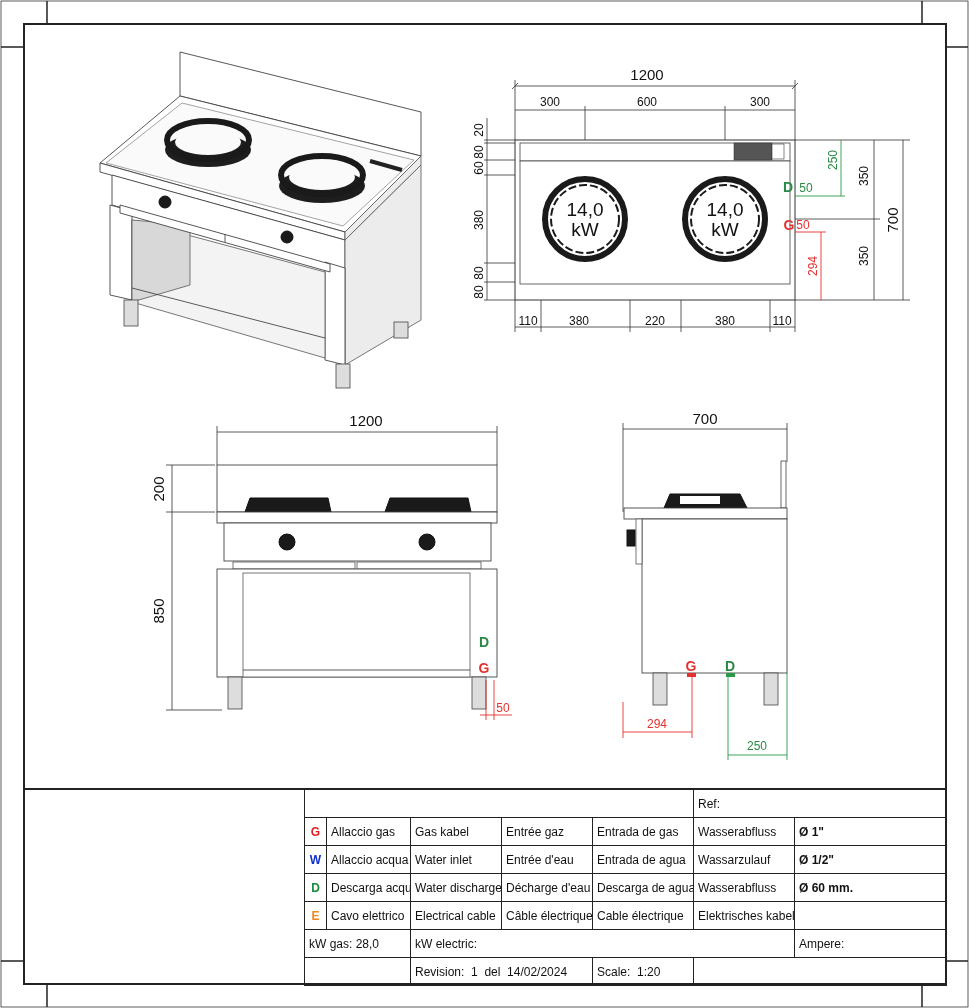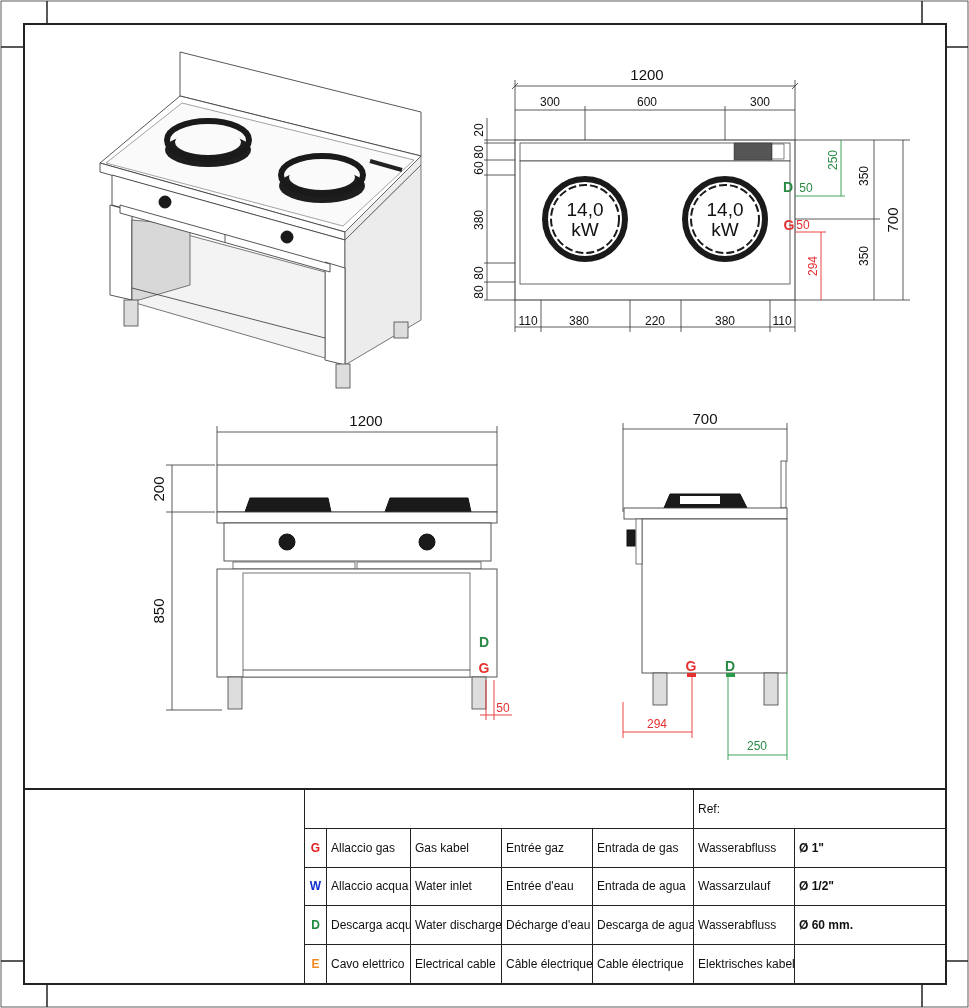--- a/index.html
+++ b/index.html
@@ -303,15 +303,26 @@
     </tr>
     <tr>
       <td class="sym" style="color:#f08a20">E</td>
       <td>Cavo elettrico</td>
       <td>Electrical cable</td>
       <td>Câble électrique</td>
       <td>Cable électrique</td>
       <td>Elektrisches kabel</td>
       <td class="bold"></td>
     </tr>
+    <tr>
+      <td colspan="2"><span>kW gas:</span> <span>28,0</span></td>
+      <td colspan="4">kW electric:</td>
+      <td>Ampere:</td>
+    </tr>
+    <tr>
+      <td colspan="2"></td>
+      <td colspan="2"><span>Revision:</span>&nbsp; <span>1</span>&nbsp; <span>del</span>&nbsp; <span>14/02/2024</span></td>
+      <td colspan="1"><span>Scale:</span>&nbsp; <span>1:20</span></td>
+      <td colspan="2"></td>
+    </tr>
   </tbody>
     </table>
 </div>
 
 </body></html>

